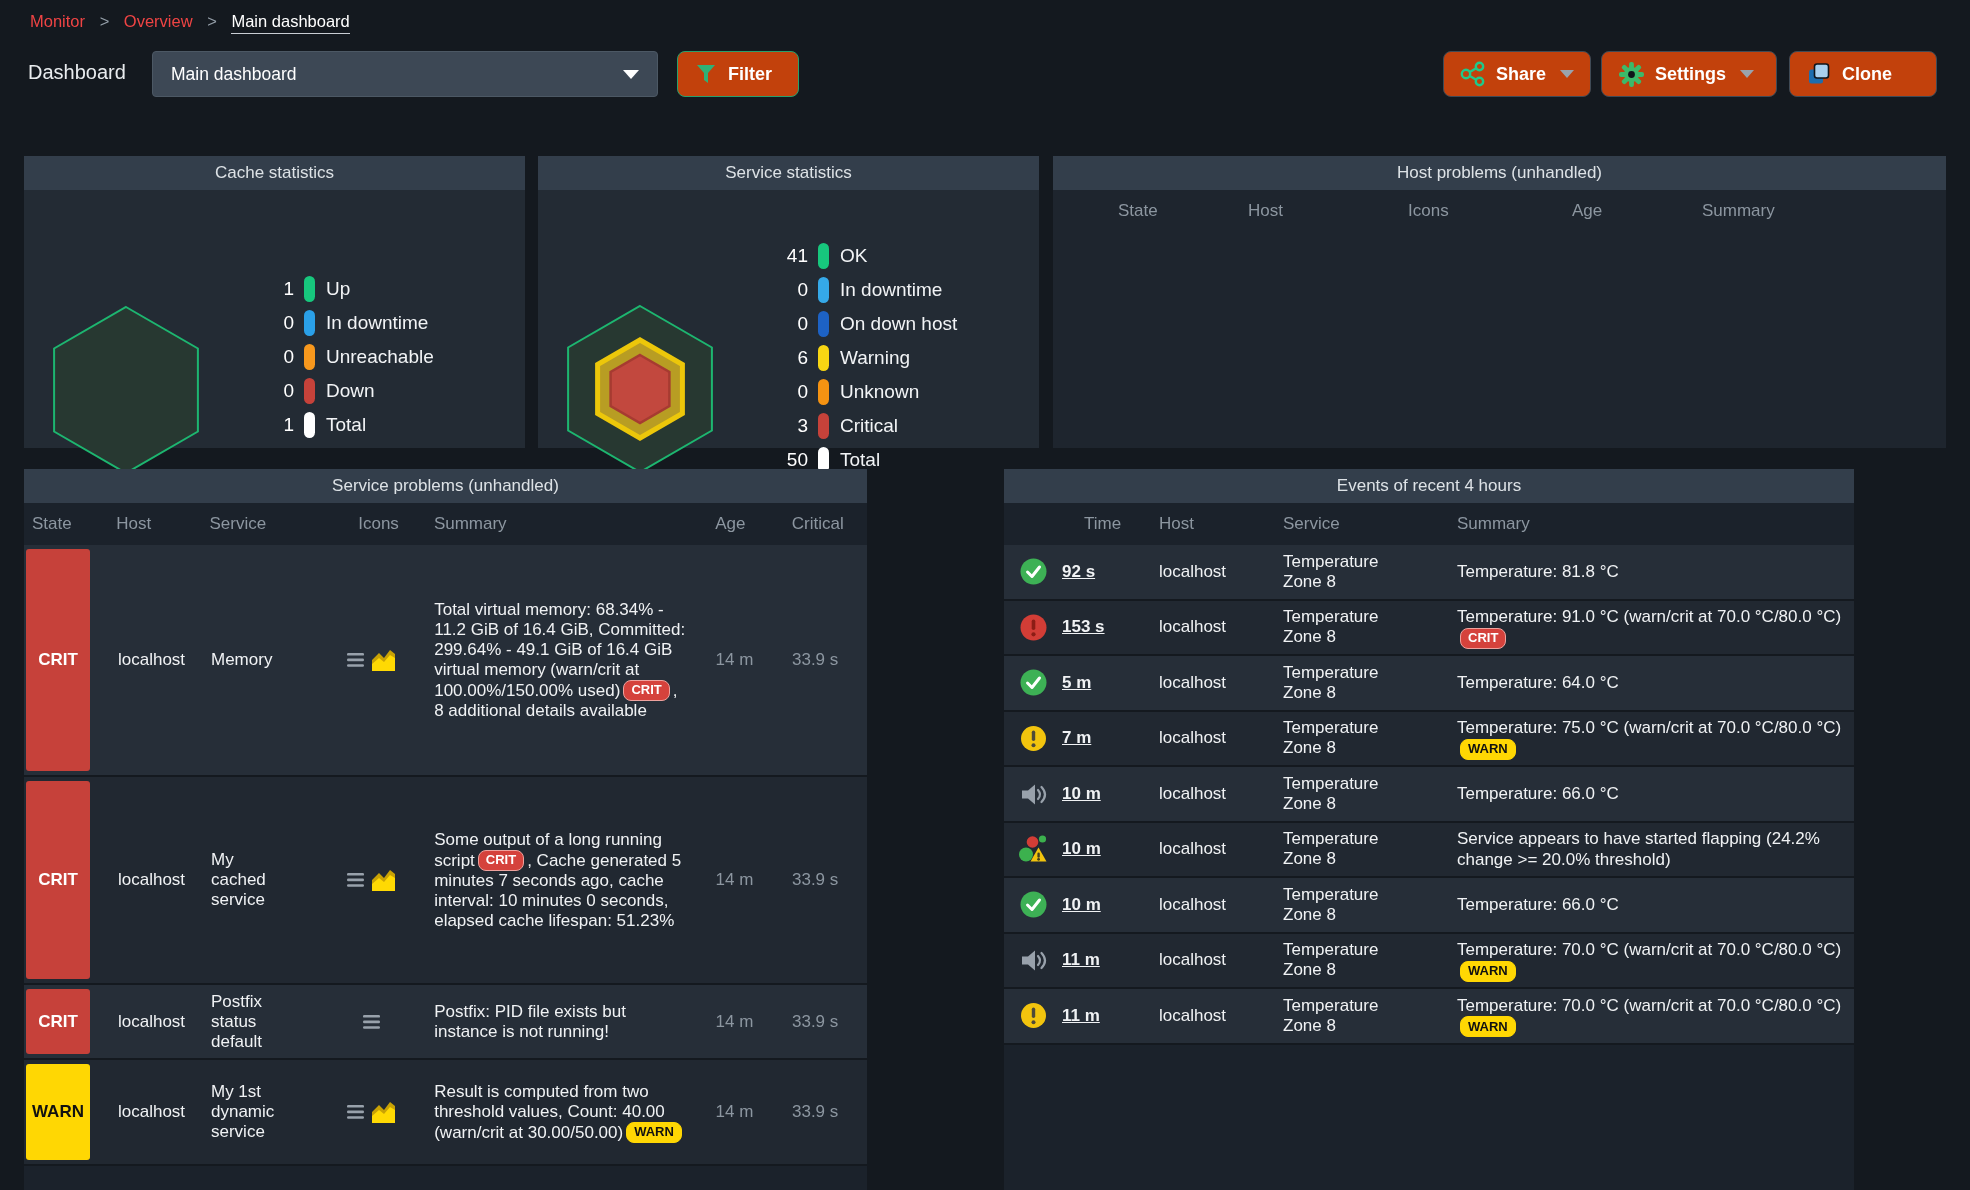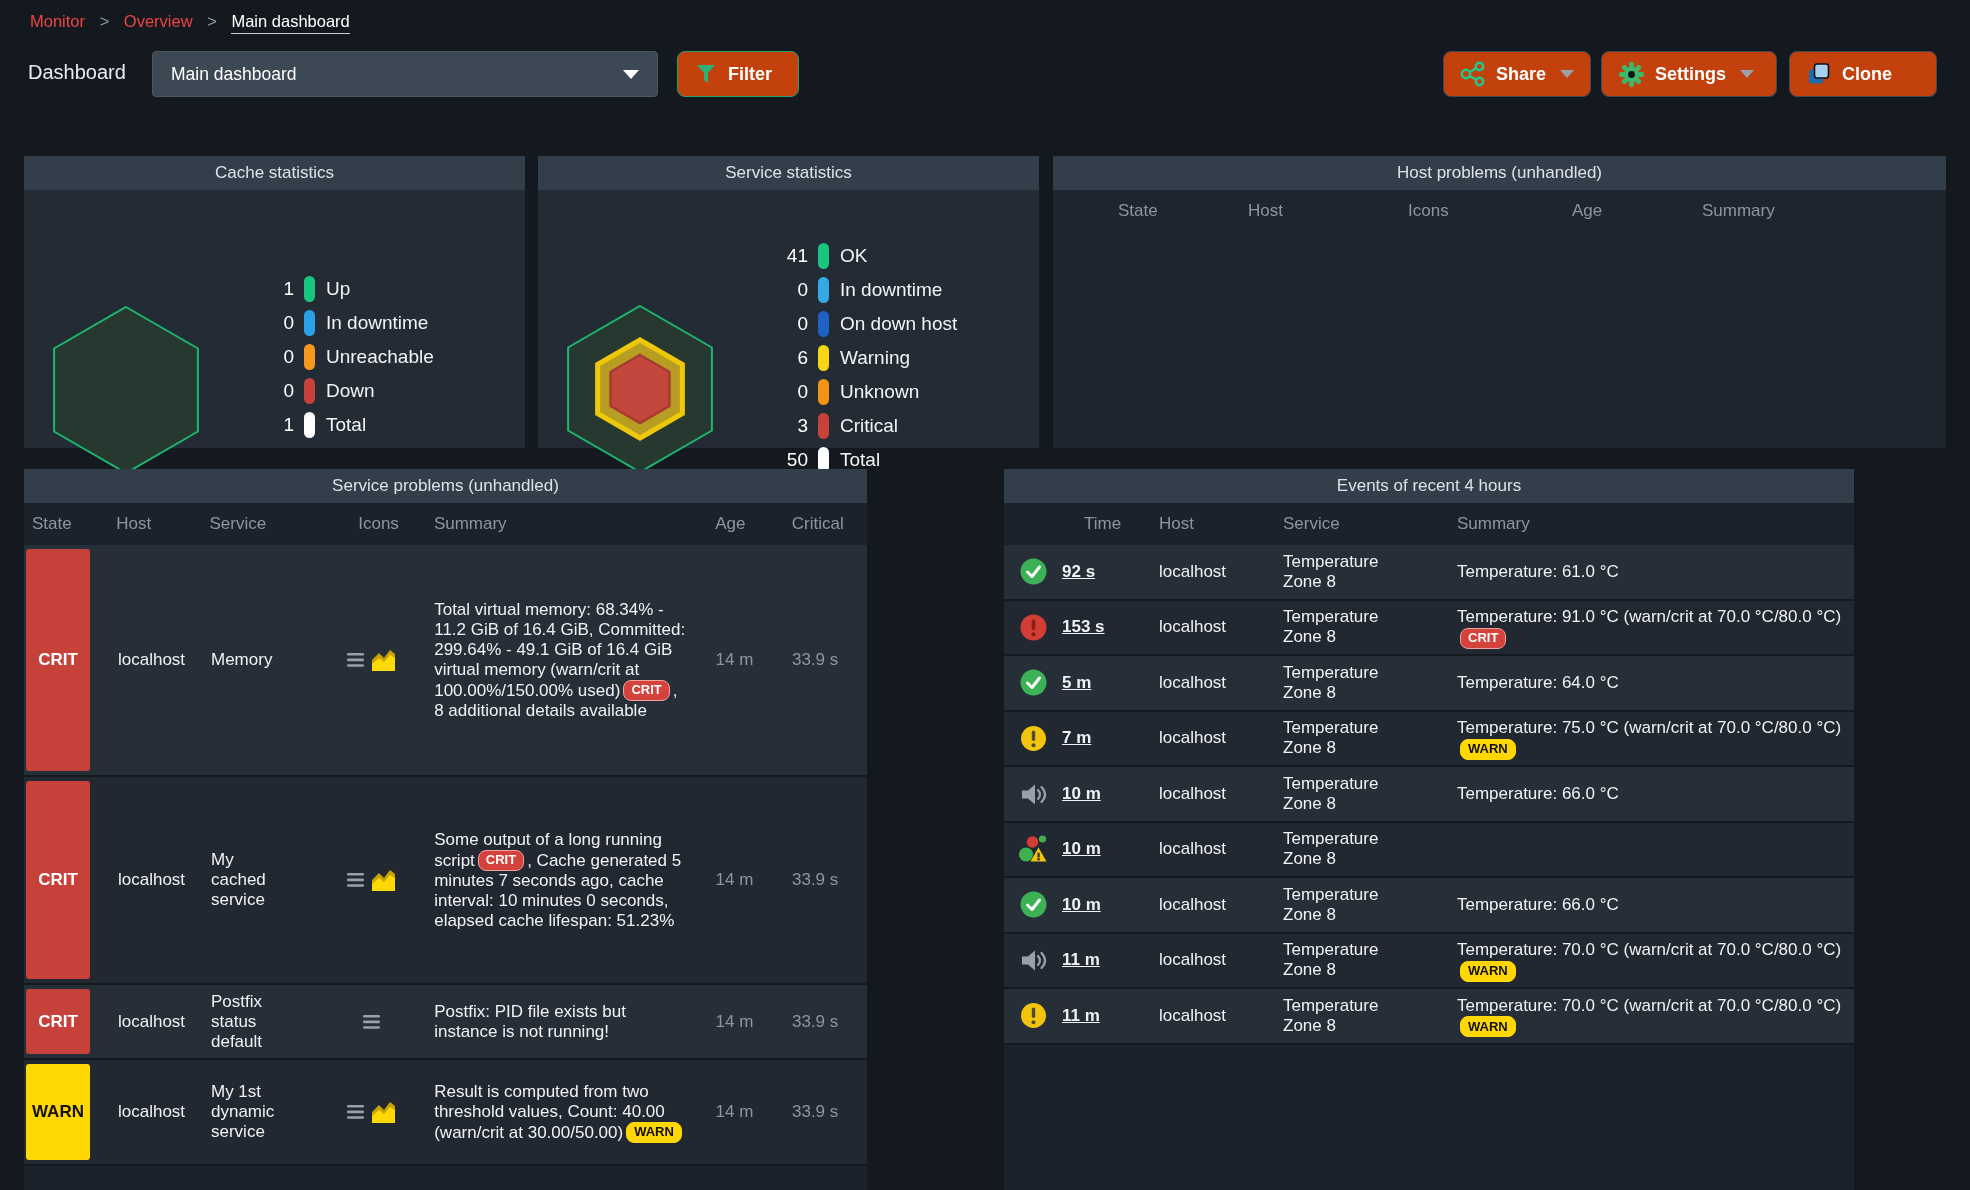--- a/index.html
+++ b/index.html
@@ -416,21 +416,21 @@
 
     <div class="ev-row">
       <div class="ev-icon">
           <svg width="27" height="27" viewBox="0 0 27 27">
             <use href="#i-ok"></use>
           </svg>
         </div>
       <div class="ev-time">92 s</div>
       <div class="ev-host">localhost</div>
       <div class="ev-service">Temperature Zone 8</div>
-      <div class="ev-summary"><span>Temperature: 61.0 °C</span></div>
+      <div class="ev-summary"><span>Temperature: 81.8 °C</span></div>
     </div>
 
     <div class="ev-row">
       <div class="ev-icon">
           <svg width="27" height="27" viewBox="0 0 27 27">
             <use href="#i-crit"></use>
           </svg>
         </div>
       <div class="ev-time">153 s</div>
       <div class="ev-host">localhost</div>
@@ -476,20 +476,21 @@
 
     <div class="ev-row">
       <div class="ev-icon">
           <svg width="30" height="30" viewBox="0 0 30 30">
             <use href="#i-flap"></use>
           </svg>
         </div>
       <div class="ev-time">10 m</div>
       <div class="ev-host">localhost</div>
       <div class="ev-service">Temperature Zone 8</div>
+      <div class="ev-summary"><span>Service appears to have started flapping (24.2% change &gt;= 20.0% threshold)</span></div>
     </div>
 
     <div class="ev-row">
       <div class="ev-icon">
           <svg width="27" height="27" viewBox="0 0 27 27">
             <use href="#i-ok"></use>
           </svg>
         </div>
       <div class="ev-time">10 m</div>
       <div class="ev-host">localhost</div>

